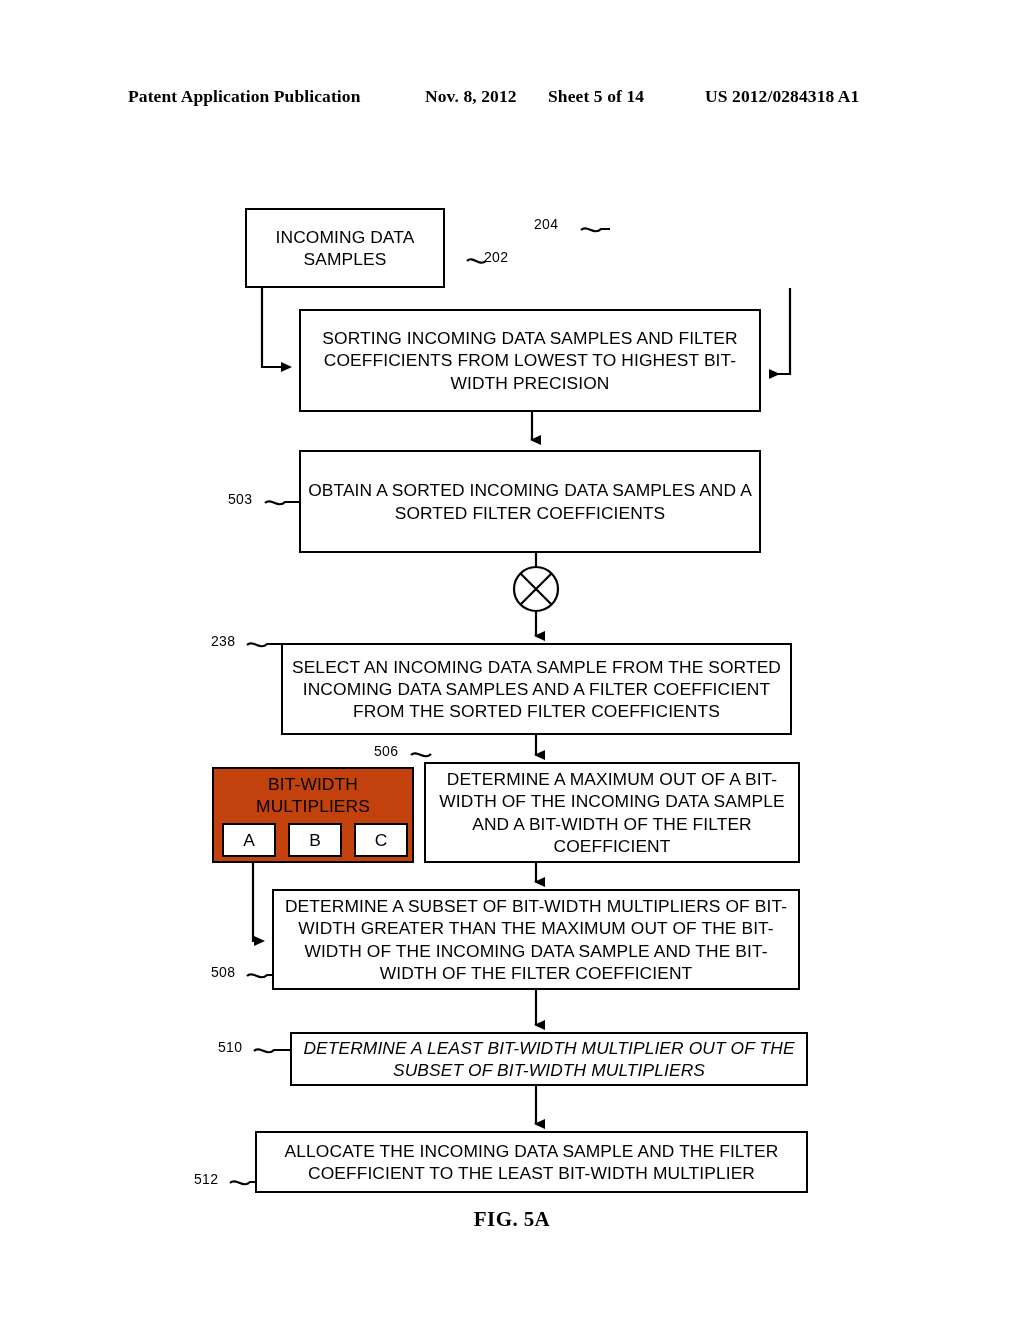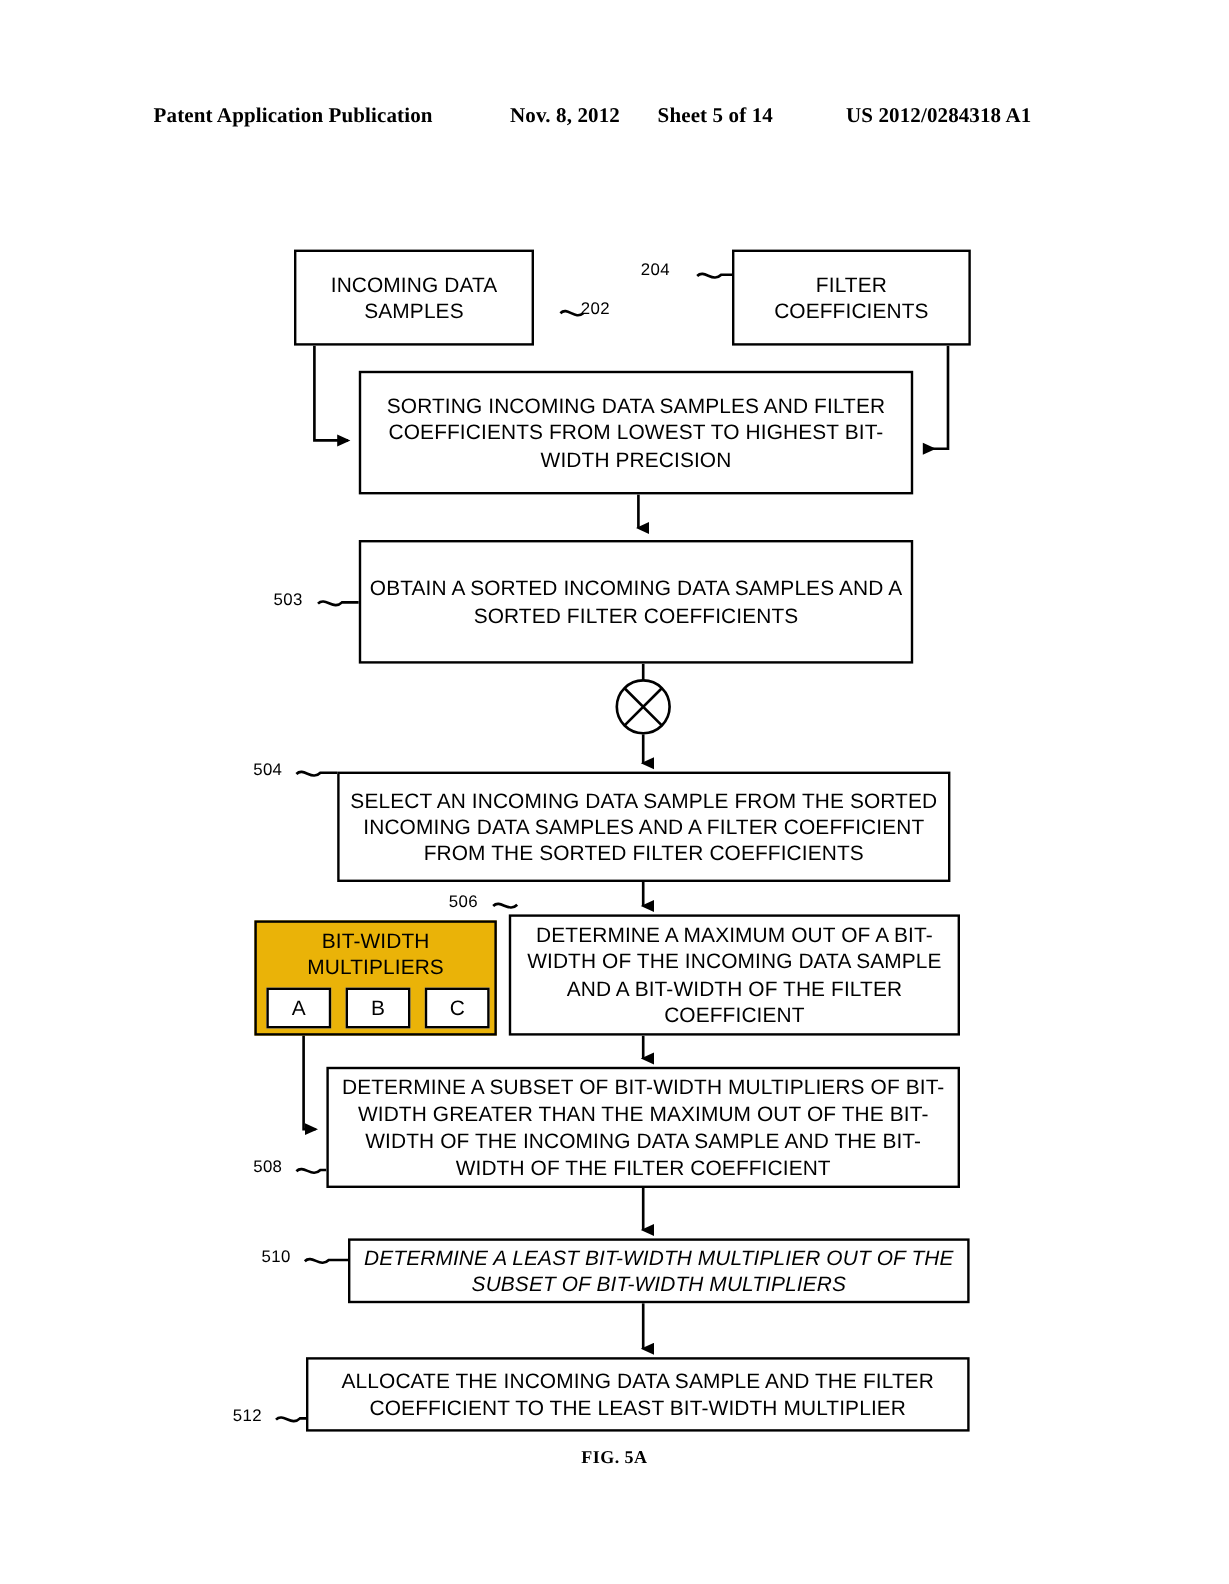--- a/index.html
+++ b/index.html
@@ -81,21 +81,21 @@
 
   
   #box-multipliers {
     position: absolute;
     left: 212px;
     top: 751px;
     width: 202px;
     height: 96px;
     box-sizing: border-box;
     border: 2.2px solid #000;
-    background: #eab308;
+    background: #c2410c;
   }
   #box-multipliers .mult-title {
     text-align: center;
     font-size: 17.4px;
     line-height: 1.26;
     padding-top: 5px;
     letter-spacing: 0.1px;
   }
   #box-multipliers .mult-row {
     position: absolute;
@@ -135,21 +135,21 @@
 
   
   #fig-caption {
     position: absolute;
     left: 0;
     top: 1191px;
     width: 1024px;
     text-align: center;
     font-family: "Liberation Serif", serif;
     font-weight: bold;
-    font-size: 15px;
+    font-size: 21px;
     letter-spacing: 0.4px;
   }
 </style>
 </head>
 <body>
 
 <div class="pub-header">
   <span class="ph-pub">Patent Application Publication</span>
   <span class="ph-date">Nov. 8, 2012</span>
   <span class="ph-sheet">Sheet 5 of 14</span>
@@ -203,23 +203,20 @@
       <path d="M247,960 C253,954 260,966 267,959 L272,959"></path>
       <path d="M254,1035 C260,1029 267,1041 274,1034 L290,1034"></path>
       <path d="M230,1167 C236,1161 243,1173 250,1166 L255,1166"></path>
     </g>
   </svg>
 
   <div class="box" id="box-202">
     <span>INCOMING DATA SAMPLES</span>
   </div>
 
-  <div class="box" id="box-204">
-    <span>FILTER COEFFICIENTS</span>
-  </div>
 
   <div class="box" id="box-503">
     <span>OBTAIN A SORTED INCOMING DATA SAMPLES AND A SORTED FILTER COEFFICIENTS</span>
   </div>
 
   <div class="box" id="box-501">
     <span>SORTING INCOMING DATA SAMPLES AND FILTER COEFFICIENTS FROM LOWEST TO HIGHEST BIT-WIDTH PRECISION</span>
   </div>
 
   <div class="box" id="box-504">
@@ -247,20 +244,20 @@
     <span>DETERMINE A LEAST BIT-WIDTH MULTIPLIER OUT OF THE SUBSET OF BIT-WIDTH MULTIPLIERS</span>
   </div>
 
   <div class="box" id="box-512">
     <span>ALLOCATE THE INCOMING DATA SAMPLE AND THE FILTER COEFFICIENT TO THE LEAST BIT-WIDTH MULTIPLIER</span>
   </div>
 
   <div class="ref" id="ref-202">202</div>
   <div class="ref" id="ref-204">204</div>
   <div class="ref" id="ref-503">503</div>
-  <div class="ref" id="ref-504">504</div>
+  <div class="ref" id="ref-504">238</div>
   <div class="ref" id="ref-506">506</div>
   <div class="ref" id="ref-508">508</div>
   <div class="ref" id="ref-510">510</div>
   <div class="ref" id="ref-512">512</div>
 
   <div id="fig-caption">FIG. 5A</div>
 </div>
 
 </body></html>

